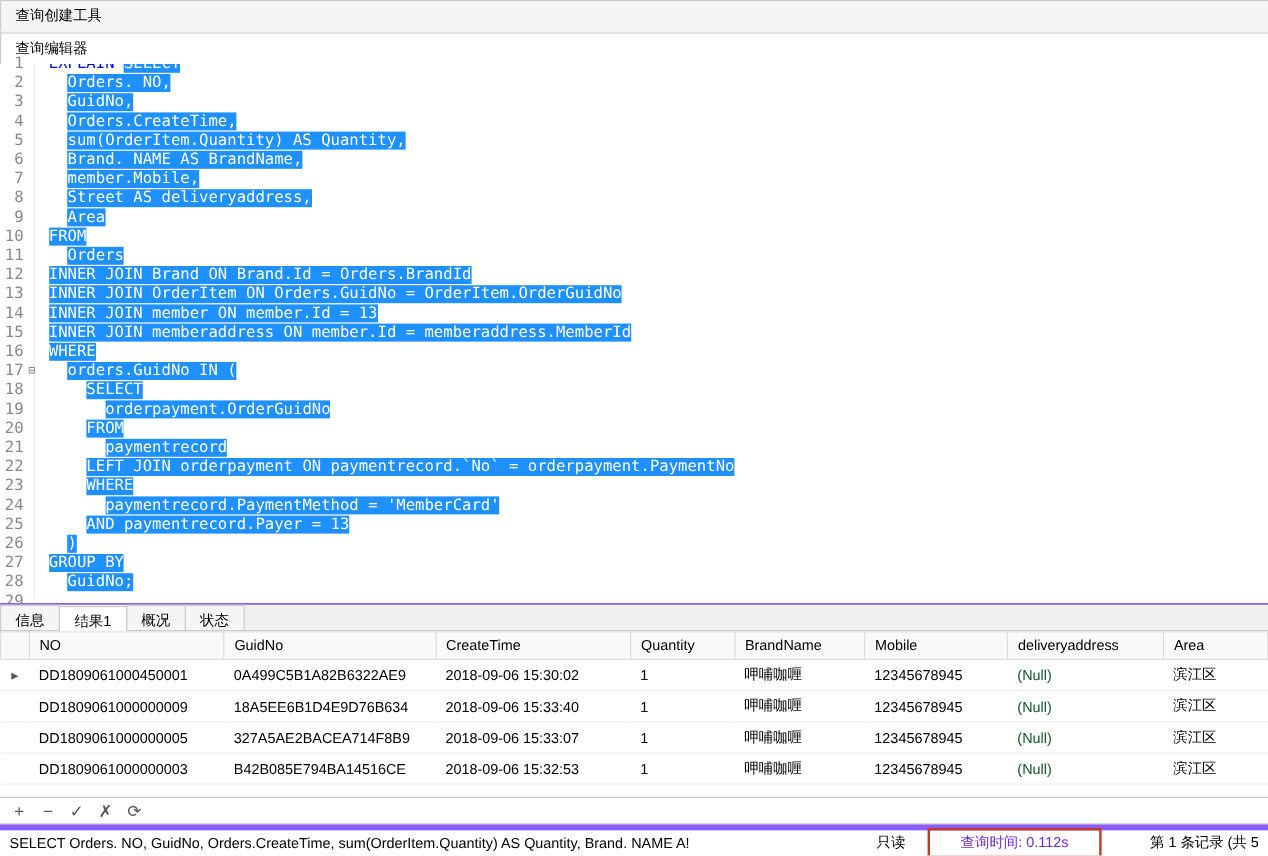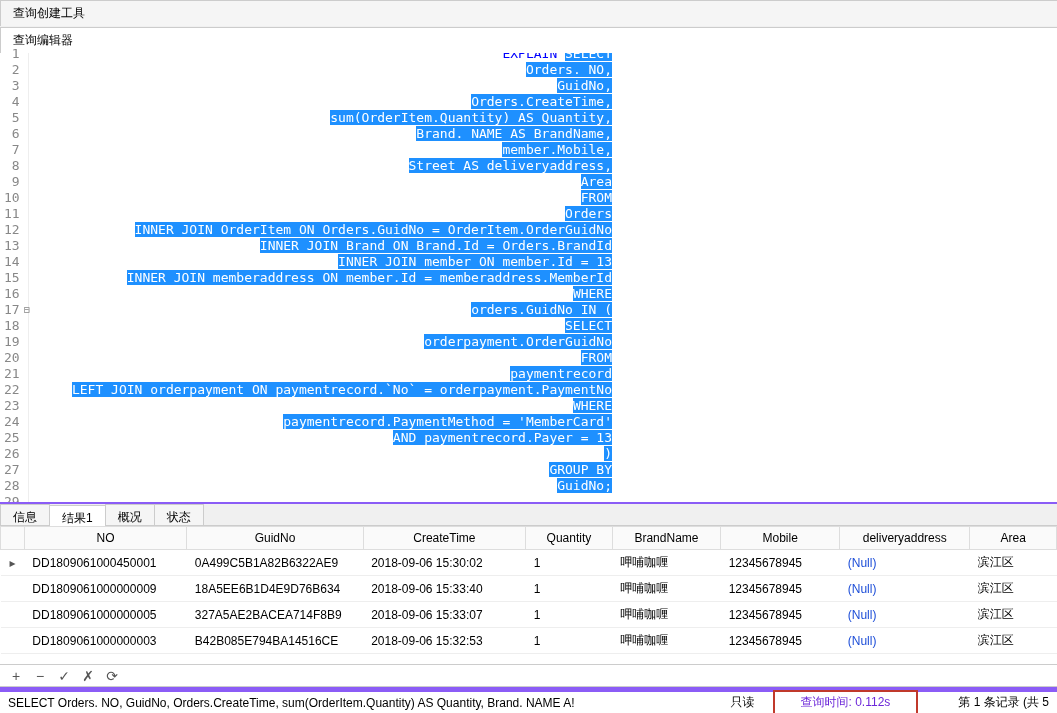--- a/index.html
+++ b/index.html
@@ -4,33 +4,33 @@
 <style>
 * { margin: 0; padding: 0; box-sizing: border-box; }
 body { font-family: "Microsoft YaHei", Arial, sans-serif; font-size: 12px; background: #fff; width: 1057px; height: 713px; overflow: hidden; display: flex; flex-direction: column; }
 .top-tabs { display: flex; border-bottom: 1px solid #ccc; background: #f0f0f0; height: 42px; flex-direction: column; }
 .top-tab { padding: 4px 12px; border: 1px solid #ccc; border-bottom: none; background: #f5f5f5; margin-right: -1px; cursor: pointer; }
 .top-tab.active { background: #fff; position: relative; top: 1px; }
 .editor { flex: 0 0 auto; height: 460px; overflow: auto; display: flex; font-family: Consolas, monospace; font-size: 13px; line-height: 16px; background: #fff; }
 .gutter { background: #fff; color: #888; text-align: right; padding: 4px 8px 4px 4px; user-select: none; border-right: 1px solid #eee; }
 .gutter div { height: 16px; position: relative; }
 .fold-marker { position: absolute; right: -10px; font-size: 10px; color: #888; cursor: pointer; }
-.code { padding: 4px 0 4px 12px; text-align: right; }
+.code { padding: 4px 0 4px 12px; }
 .code-line { height: 16px; white-space: pre; }
 .kw { color: #0000ff; }
 .sel { background: #1e90ff; color: #fff; }
 .result-tabs { display: flex; border-top: 2px solid #8b5cf6; border-bottom: 1px solid #ccc; background: #f0f0f0; height: 24px; }
 .result-tab { padding: 4px 12px; border: 1px solid #ccc; border-bottom: none; background: #f5f5f5; margin-right: -1px; cursor: pointer; }
 .result-tab.active { background: #fff; position: relative; top: 1px; }
 .grid-wrap { flex: 1 1 auto; overflow: auto; border-bottom: 1px solid #ccc; }
 .grid { border-collapse: collapse; width: 100%; }
-.grid th { text-align: center; font-weight: normal; padding: 4px 8px; border: 1px solid #ddd; background: #fafafa; }
+.grid th { text-align: left; font-weight: normal; padding: 4px 8px; border: 1px solid #ddd; background: #fafafa; }
 .grid td { padding: 4px 8px; border-bottom: 1px solid #eee; }
 .row-marker { width: 14px; text-align: center; color: #555; }
-.null { color: #1d4ed8; }
+.null { color: #14532d; }
 .nav-bar { height: 22px; display: flex; align-items: center; border-bottom: 1px solid #ccc; padding: 0 8px; gap: 8px; }
 .nav-btn { font-size: 14px; color: #555; cursor: pointer; width: 16px; text-align: center; }
 .status-bar { height: 26px; display: flex; align-items: center; padding: 0 8px; gap: 8px; border-top: 5px solid #8b5cf6; }
 .status-sql { flex: 0 0 auto; white-space: nowrap; overflow: hidden; }
 .status-gap { flex: 1 1 auto; }
 .status-readonly { padding: 0 10px; }
 .status-time { border: 2px solid #c0392b; padding: 2px 26px; color: #6d28d9; }
 .status-record { padding: 0 0 0 32px; }
 .col-no { width: 150px; }
 .col-guid { width: 150px; }
@@ -86,22 +86,22 @@
       <div class="code-line"><span>  </span><span class="sel">Orders. NO,</span></div>
       <div class="code-line"><span>  </span><span class="sel">GuidNo,</span></div>
       <div class="code-line"><span>  </span><span class="sel">Orders.CreateTime,</span></div>
       <div class="code-line"><span>  </span><span class="sel">sum(OrderItem.Quantity) AS Quantity,</span></div>
       <div class="code-line"><span>  </span><span class="sel">Brand. NAME AS BrandName,</span></div>
       <div class="code-line"><span>  </span><span class="sel">member.Mobile,</span></div>
       <div class="code-line"><span>  </span><span class="sel">Street AS deliveryaddress,</span></div>
       <div class="code-line"><span>  </span><span class="sel">Area</span></div>
       <div class="code-line"><span></span><span class="sel">FROM</span></div>
       <div class="code-line"><span>  </span><span class="sel">Orders</span></div>
+      <div class="code-line"><span></span><span class="sel">INNER JOIN Brand ON Brand.Id = Orders.BrandId</span></div>
       <div class="code-line"><span></span><span class="sel">INNER JOIN OrderItem ON Orders.GuidNo = OrderItem.OrderGuidNo</span></div>
-      <div class="code-line"><span></span><span class="sel">INNER JOIN Brand ON Brand.Id = Orders.BrandId</span></div>
       <div class="code-line"><span></span><span class="sel">INNER JOIN member ON member.Id = 13</span></div>
       <div class="code-line"><span></span><span class="sel">INNER JOIN memberaddress ON member.Id = memberaddress.MemberId</span></div>
       <div class="code-line"><span></span><span class="sel">WHERE</span></div>
       <div class="code-line"><span>  </span><span class="sel">orders.GuidNo IN (</span></div>
       <div class="code-line"><span>    </span><span class="sel">SELECT</span></div>
       <div class="code-line"><span>      </span><span class="sel">orderpayment.OrderGuidNo</span></div>
       <div class="code-line"><span>    </span><span class="sel">FROM</span></div>
       <div class="code-line"><span>      </span><span class="sel">paymentrecord</span></div>
       <div class="code-line"><span>    </span><span class="sel">LEFT JOIN orderpayment ON paymentrecord.`No` = orderpayment.PaymentNo</span></div>
       <div class="code-line"><span>    </span><span class="sel">WHERE</span></div>

